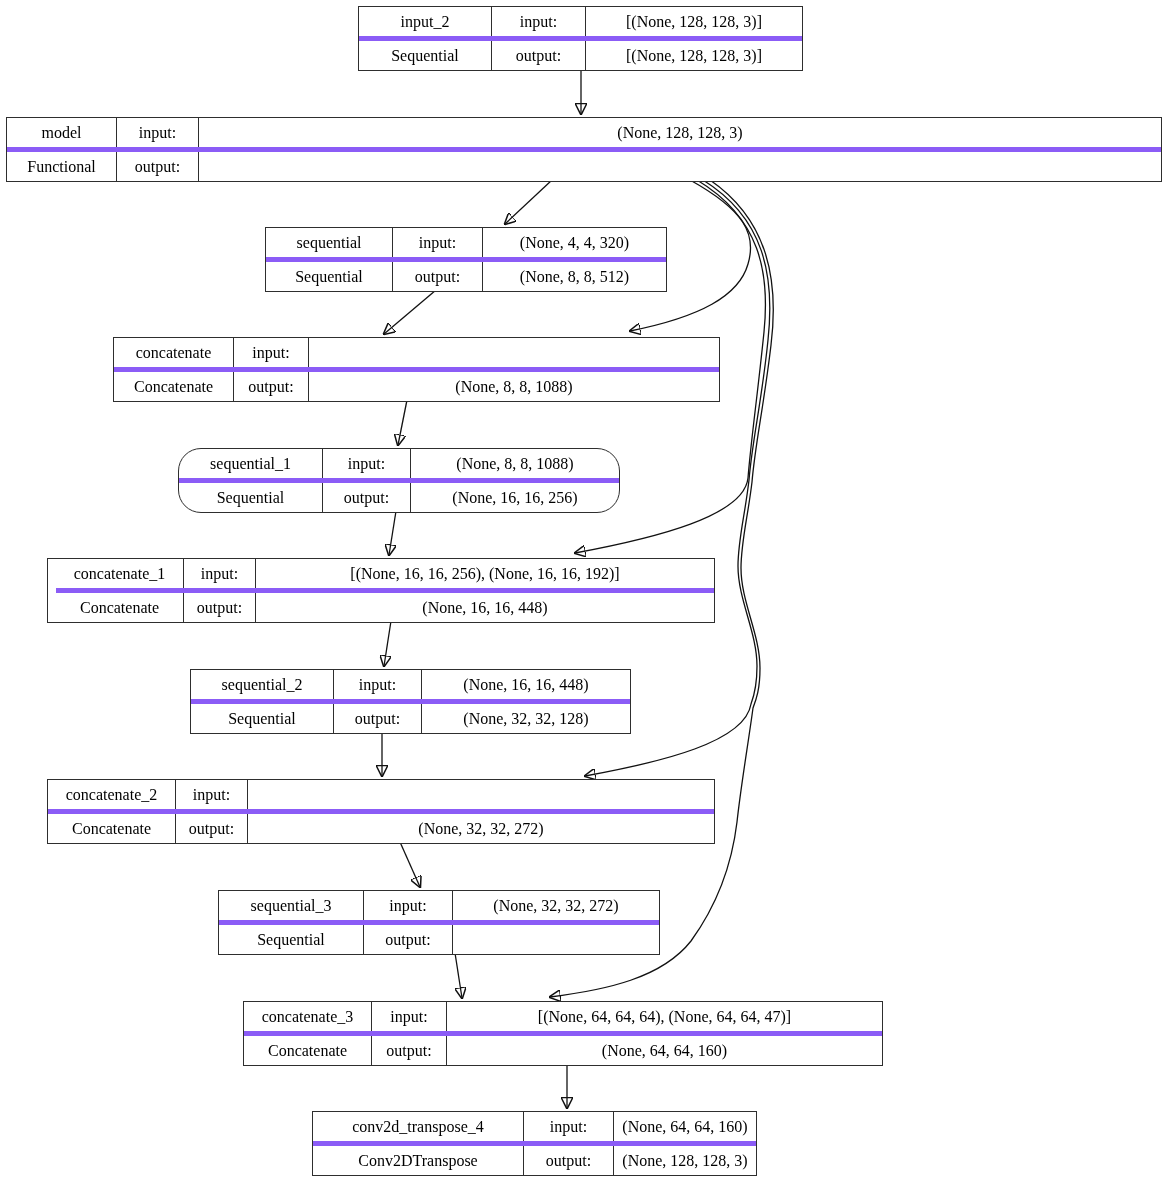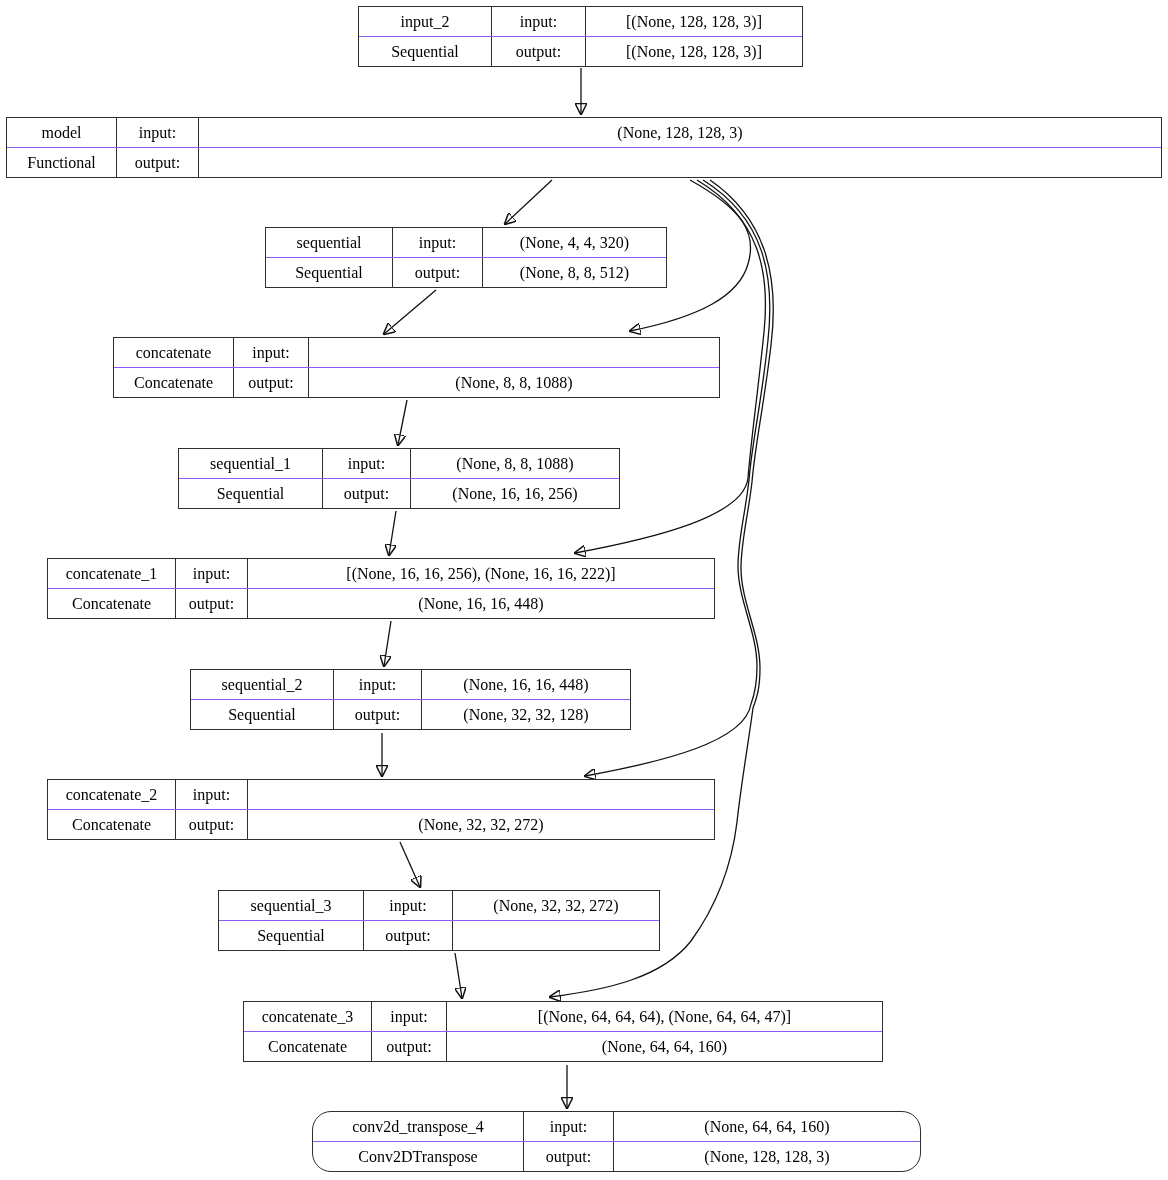--- a/index.html
+++ b/index.html
@@ -16,21 +16,21 @@
   .node{
     position:absolute;
     background:#ffffff;
     border:1px solid #2e2e2e;
     display:flex;flex-direction:column;
     box-sizing:border-box;
     font-size:16px;
     line-height:1;
   }
   .nrow{display:flex;height:29px;}
-  .nrow.top{border-bottom:1px solid #8b5cf6;}
+  .nrow.top{border-bottom:5px solid #8b5cf6;}
   .cell{
     display:flex;align-items:center;justify-content:center;
     box-sizing:border-box;
     padding:0 5px;
     white-space:nowrap;
     overflow:hidden;
   }
   .sep{border-right:1px solid #2e2e2e;}
   .grow{flex:1;}
 </style>
@@ -106,38 +106,38 @@
       <div class="cell sep" style="width:120px">concatenate</div>
       <div class="cell sep" style="width:75px">input:</div>
     </div>
     <div class="nrow">
       <div class="cell sep" style="width:120px">Concatenate</div>
       <div class="cell sep" style="width:75px">output:</div>
       <div class="cell grow">(None, 8, 8, 1088)</div>
     </div>
   </div>
 
-  <div class="node" style="left:178px;top:448px;width:442px;">
+  <div class="node" style="left:178px;top:448px;width:442px;border-radius:23px;">
     <div class="nrow top">
       <div class="cell sep" style="width:144px">sequential_1</div>
       <div class="cell sep" style="width:88px">input:</div>
       <div class="cell grow">(None, 8, 8, 1088)</div>
     </div>
     <div class="nrow">
       <div class="cell sep" style="width:144px">Sequential</div>
       <div class="cell sep" style="width:88px">output:</div>
       <div class="cell grow">(None, 16, 16, 256)</div>
     </div>
   </div>
 
-  <div class="node" style="left:47px;top:558px;width:668px;">
+  <div class="node" style="left:47px;top:558px;width:668px;padding-left:8px;">
     <div class="nrow top">
       <div class="cell sep" style="width:128px">concatenate_1</div>
       <div class="cell sep" style="width:72px">input:</div>
-      <div class="cell grow">[(None, 16, 16, 256), (None, 16, 16, 222)]</div>
+      <div class="cell grow">[(None, 16, 16, 256), (None, 16, 16, 192)]</div>
     </div>
     <div class="nrow">
       <div class="cell sep" style="width:128px">Concatenate</div>
       <div class="cell sep" style="width:72px">output:</div>
       <div class="cell grow">(None, 16, 16, 448)</div>
     </div>
   </div>
 
   <div class="node" style="left:162px;top:669px;width:441px;margin-left:28px;">
     <div class="nrow top">
@@ -182,21 +182,21 @@
       <div class="cell sep" style="width:75px">input:</div>
       <div class="cell grow">[(None, 64, 64, 64), (None, 64, 64, 47)]</div>
     </div>
     <div class="nrow">
       <div class="cell sep" style="width:128px">Concatenate</div>
       <div class="cell sep" style="width:75px">output:</div>
       <div class="cell grow">(None, 64, 64, 160)</div>
     </div>
   </div>
 
-  <div class="node" style="left:312px;top:1111px;width:609px;border-radius:19px;">
+  <div class="node" style="left:312px;top:1111px;width:445px;">
     <div class="nrow top">
       <div class="cell sep" style="width:211px">conv2d_transpose_4</div>
       <div class="cell sep" style="width:90px">input:</div>
       <div class="cell grow">(None, 64, 64, 160)</div>
     </div>
     <div class="nrow">
       <div class="cell sep" style="width:211px">Conv2DTranspose</div>
       <div class="cell sep" style="width:90px">output:</div>
       <div class="cell grow">(None, 128, 128, 3)</div>
     </div>

